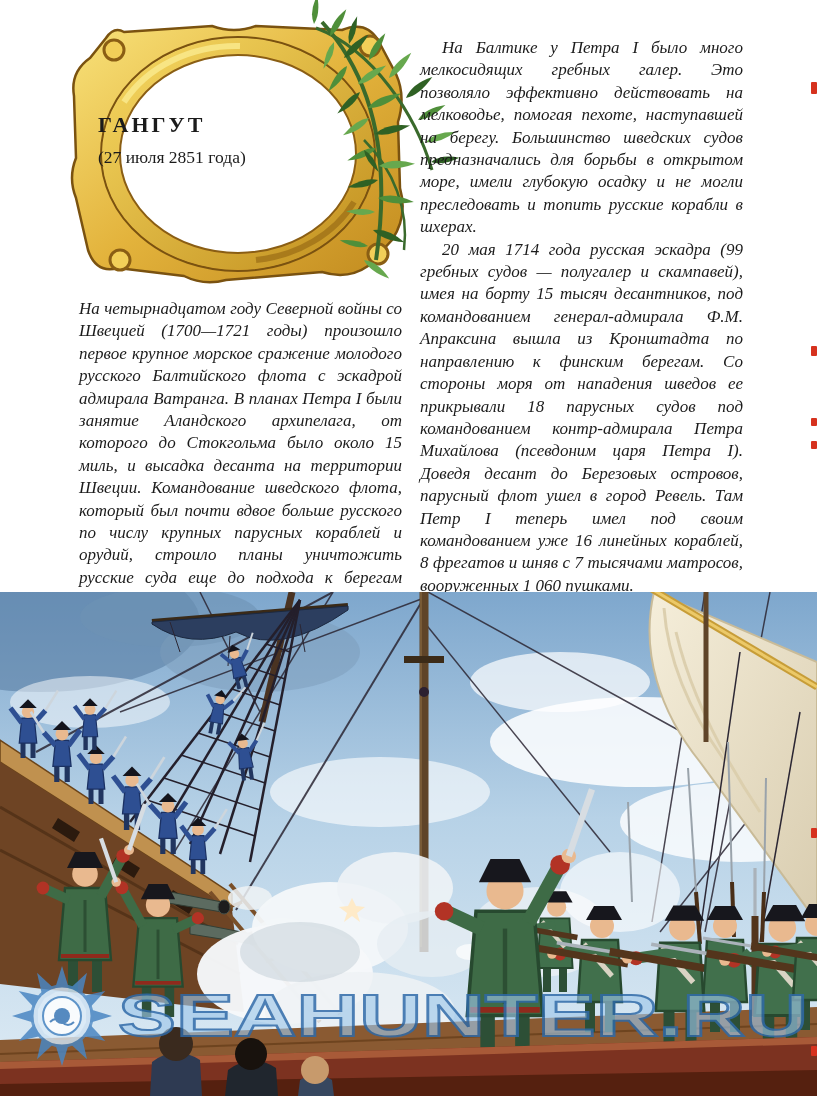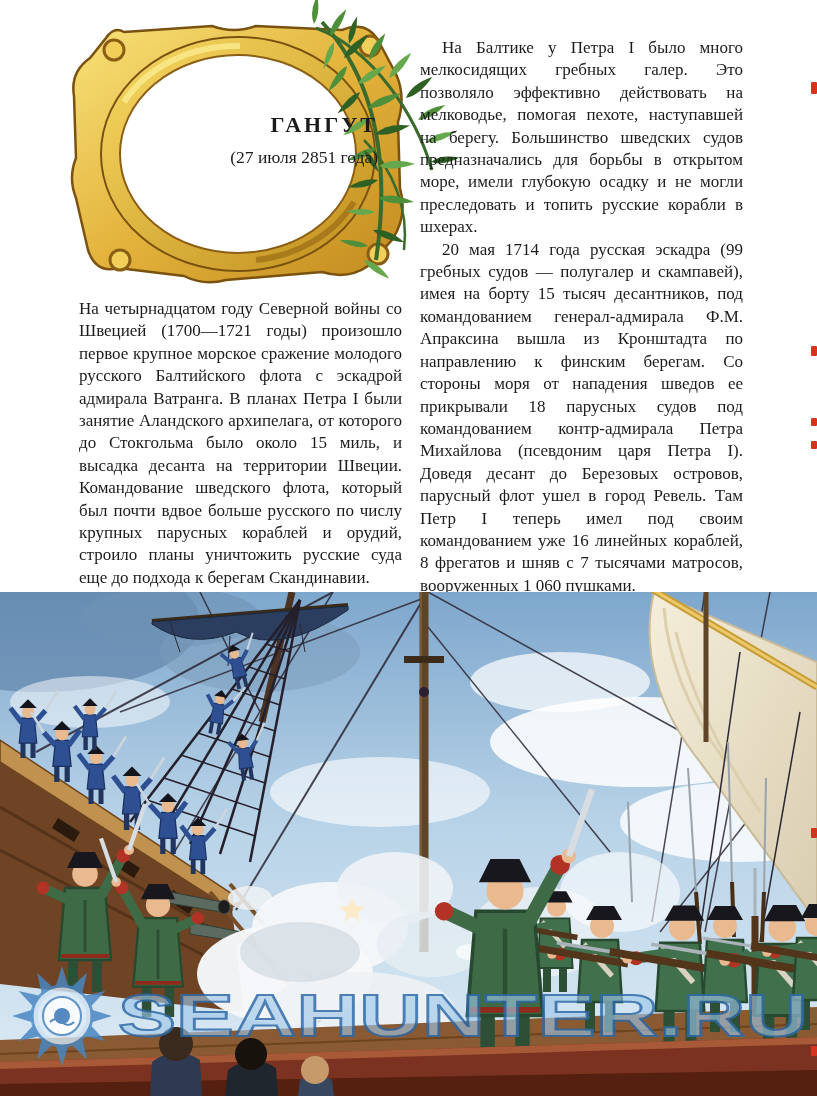--- a/index.html
+++ b/index.html
@@ -2,30 +2,30 @@
 <html lang="ru"><head>
 <meta charset="utf-8">
 <style>
   html,body{margin:0;padding:0;background:#ffffff;}
   .page{
     position:relative;width:817px;height:1096px;background:#ffffff;
     overflow:hidden;font-family:"Liberation Serif",serif;color:#1b1b1b;
   }
   .frame-art{position:absolute;left:64px;top:20px;width:400px;height:300px;overflow:visible;}
   .frame-caption{
-    position:absolute;left:98px;top:112px;width:280px;text-align:right;z-index:5;
+    position:absolute;left:98px;top:112px;width:280px;text-align:left;z-index:5;
   }
   .frame-caption .title{
     font-size:22px;font-weight:bold;letter-spacing:3px;margin:0;
   }
   .frame-caption .subtitle{
     font-size:17.5px;margin:9px 0 0 0;
   }
   .col{position:absolute;font-size:17px;line-height:22.4px;text-align:justify;}
-  .col p{margin:0;}
+  .col p{margin:0;font-style:italic;}
   .col p.indent{text-indent:22px;}
   .col-left{left:79px;top:298px;width:323px;}
   .col-right{left:420px;top:37px;width:323px;}
   .illustration{position:absolute;left:0;top:592px;width:817px;height:504px;}
   .regmark{position:absolute;left:811px;width:6px;background:#d6321e;border-radius:1px;z-index:50;}
 </style>
 </head>
 <body>
 
 <div class="page">

